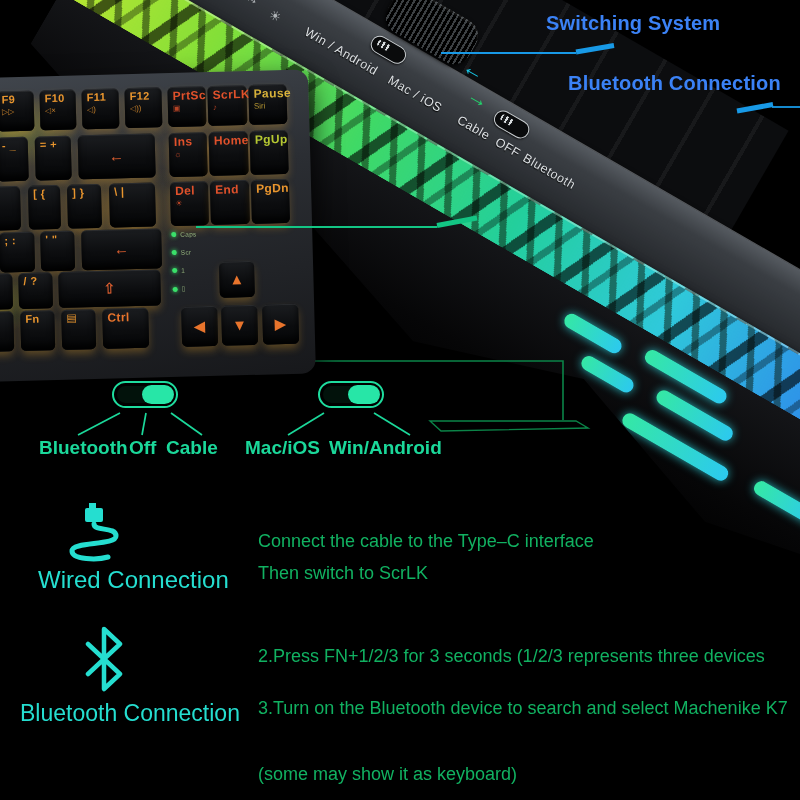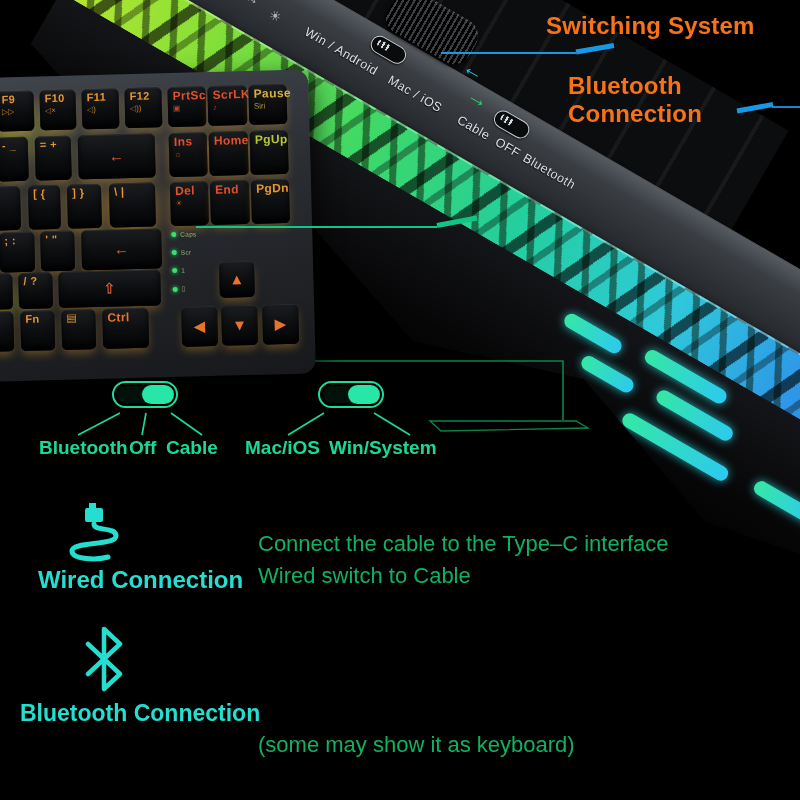--- a/index.html
+++ b/index.html
@@ -53,30 +53,30 @@
        background:linear-gradient(180deg,#1b1d20 0%,#0c0d0f 55%,#050607 100%);
        box-shadow:0 5px 9px -1px rgba(238,168,42,.33), inset 0 1px 0 rgba(255,255,255,.08), inset 0 -5px 7px rgba(0,0,0,.85);}
   .key .kl{display:block;font-size:11px;font-weight:700;line-height:1.05;letter-spacing:.4px;white-space:pre;}
   .key .ks{display:block;font-size:8px;opacity:.8;margin-top:1px;white-space:pre;}
   .key.ctr{display:flex;align-items:center;justify-content:center;padding:0;}
   .key.ctr .kl{font-size:15px;}
   .led-row{position:absolute;display:flex;align-items:center;gap:4px;}
   .led{width:5px;height:5px;border-radius:50%;background:#3ae06a;box-shadow:0 0 4px #3ae06a;}
   .led-label{font-size:6.5px;color:#93b27c;letter-spacing:.3px;}
   
-  .h-blue{position:absolute;color:#f97316;font-weight:700;font-size:24px;letter-spacing:.2px;z-index:4;}
+  .h-blue{position:absolute;color:#3b82f6;font-weight:700;font-size:20px;letter-spacing:.2px;z-index:4;}
   .h-green{position:absolute;color:#13c584;font-weight:700;font-size:22px;z-index:4;}
   
   .toggle{position:absolute;width:66px;height:27px;border:2px solid #1edc9e;border-radius:16px;
        background:#02120b;box-shadow:inset 0 0 0 3px #000;z-index:4;box-sizing:border-box;}
   .toggle .knob{position:absolute;right:2px;top:2px;width:32px;height:19px;border-radius:10px;background:#27e6a7;}
   .tg-label{position:absolute;color:#1bd89a;font-size:19px;font-weight:600;z-index:4;white-space:nowrap;}
   
-  .sec-head{position:absolute;color:#25ded0;font-size:24px;font-weight:700;z-index:4;white-space:nowrap;}
-  .green-line{position:absolute;color:#11b161;font-size:22px;z-index:4;white-space:nowrap;}
+  .sec-head{position:absolute;color:#25ded0;font-size:24px;font-weight:400;z-index:4;white-space:nowrap;}
+  .green-line{position:absolute;color:#11b161;font-size:18px;z-index:4;white-space:nowrap;}
   .cyan-icon{position:absolute;z-index:4;}
 </style>
 </head>
 <body>
 <div id="stage">
 
   <div id="kb2">
     <div class="kb2-top"></div>
     <div class="kb2-bezel"></div>
     <div class="kb2-strip"></div>
@@ -262,32 +262,34 @@
   <div class="toggle" style="left:112px;top:381px">
     <div class="knob"></div>
   </div>
   <div class="toggle" style="left:318px;top:381px">
     <div class="knob"></div>
   </div>
   <div class="tg-label" style="left:39px;top:437px">Bluetooth</div>
   <div class="tg-label" style="left:129px;top:437px">Off</div>
   <div class="tg-label" style="left:166px;top:437px">Cable</div>
   <div class="tg-label" style="left:245px;top:437px">Mac/iOS</div>
-  <div class="tg-label" style="left:329px;top:437px">Win/System</div>
+  <div class="tg-label" style="left:329px;top:437px">Win/Android</div>
 
   <svg class="cyan-icon" style="left:58px;top:500px" width="84" height="66" viewBox="0 0 84 66">
     <g fill="none" stroke="#25ded0" stroke-width="5" stroke-linecap="round" stroke-linejoin="round">
       <rect x="31" y="3" width="7" height="7" fill="#25ded0" stroke="none"></rect>
       <rect x="27" y="8" width="18" height="14" rx="2" fill="#25ded0" stroke="none"></rect>
       <path d="M36 24 c0 8 22 2 22 12 c0 10 -44 5 -44 15 c0 9 26 9 36 6"></path>
     </g>
   </svg>
   <div class="sec-head" style="left:38px;top:566px">Wired Connection</div>
   <div class="green-line" style="left:258px;top:531px">Connect the cable to the Type–C interface</div>
-  <div class="green-line" style="left:258px;top:563px">Wired switch to Cable</div>
+  <div class="green-line" style="left:258px;top:563px">Then switch to ScrLK</div>
 
   <svg class="cyan-icon" style="left:78px;top:626px" width="52" height="66" viewBox="0 0 52 66">
     <path d="M10 18 L42 48 L26 63 L26 3 L42 18 L10 48" fill="none" stroke="#25ded0" stroke-width="4.5" stroke-linecap="round" stroke-linejoin="round"></path>
   </svg>
   <div class="sec-head" style="left:20px;top:700px;font-size:23px">Bluetooth Connection</div>
-  <div class="green-line" style="left:258px;top:732px">(some may show it as keyboard)</div>
+  <div class="green-line" style="left:258px;top:646px">2.Press FN+1/2/3 for 3 seconds (1/2/3 represents three devices</div>
+  <div class="green-line" style="left:258px;top:698px">3.Turn on the Bluetooth device to search and select Machenike K7</div>
+  <div class="green-line" style="left:258px;top:764px">(some may show it as keyboard)</div>
 
 </div>
 
 </body></html>

